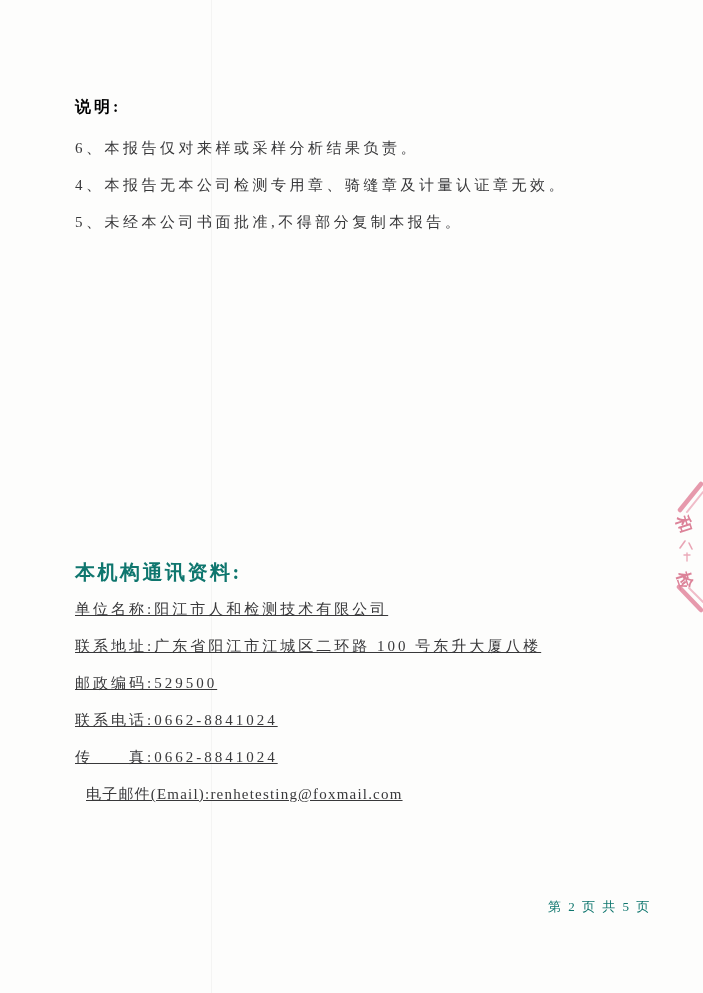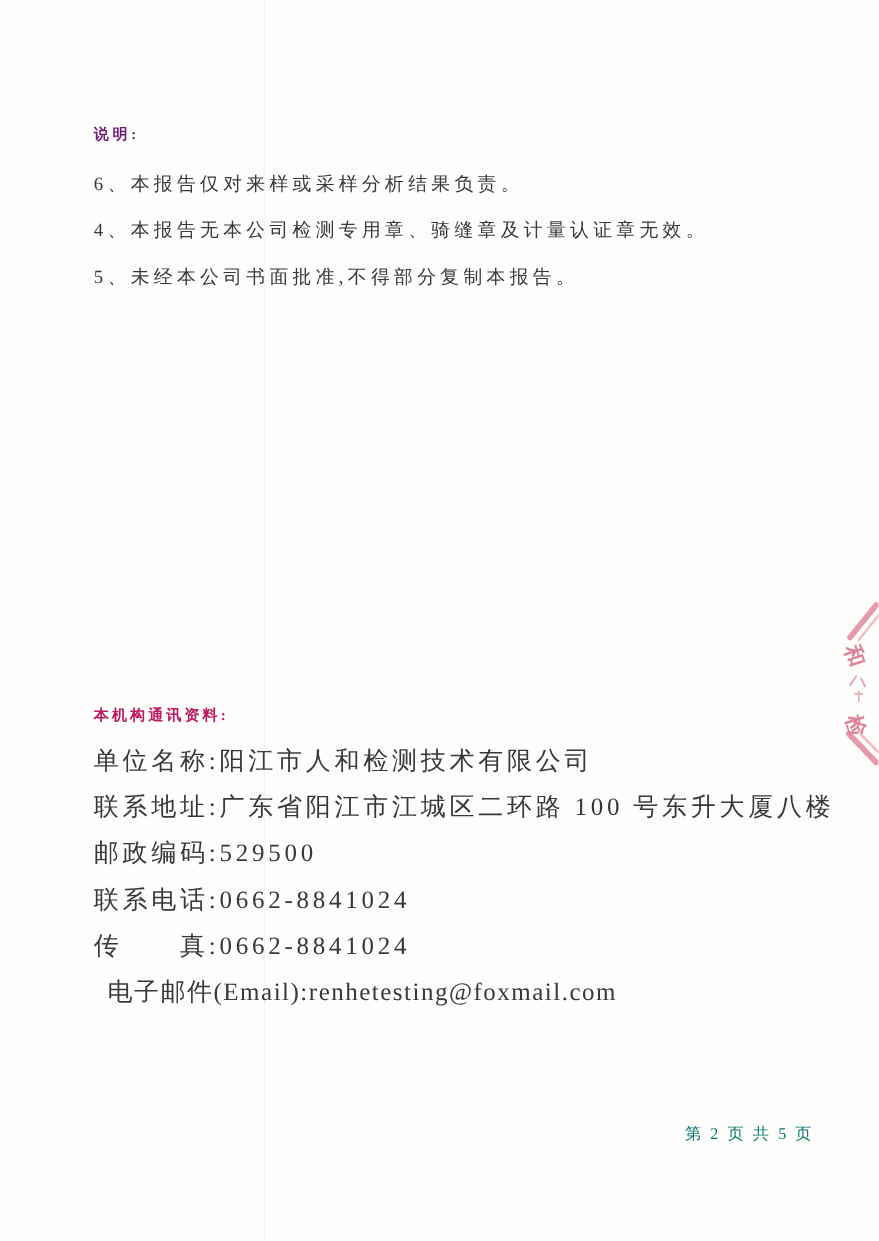--- a/index.html
+++ b/index.html
@@ -27,54 +27,55 @@
   }
   
   .notes {
     position: absolute;
     top: 97px;
     left: 75px;
     width: 560px;
   }
   .notes h2 {
     margin: 0 0 21px 0;
-    font-size: 12px;
+    font-size: 16px;
     line-height: 20px;
     font-weight: bold;
     letter-spacing: 3px;
-    color: #701a75;
+    color: #000000;
   }
   .note {
     margin: 0 0 17px 0;
     font-size: 15px;
     line-height: 20px;
     letter-spacing: 3.5px;
     white-space: nowrap;
   }
   
   .contact {
     position: absolute;
     top: 562px;
     left: 75px;
     width: 560px;
   }
   .contact h2 {
     margin: 0 0 17px 0;
-    font-size: 12px;
+    font-size: 20px;
     line-height: 20px;
     font-weight: bold;
     letter-spacing: 2.5px;
-    color: #be185d;
+    color: #0f766e;
   }
   .contact-line {
     margin: 0 0 17px 0;
-    font-size: 20px;
+    font-size: 15px;
     line-height: 20px;
     letter-spacing: 3px;
     white-space: nowrap;
+    text-decoration: underline;
   }
   .contact-line.email-line {
     letter-spacing: 1.2px;
     margin-left: 11px;
   }
   
   .footer {
     position: absolute;
     left: 548px;
     top: 898px;

